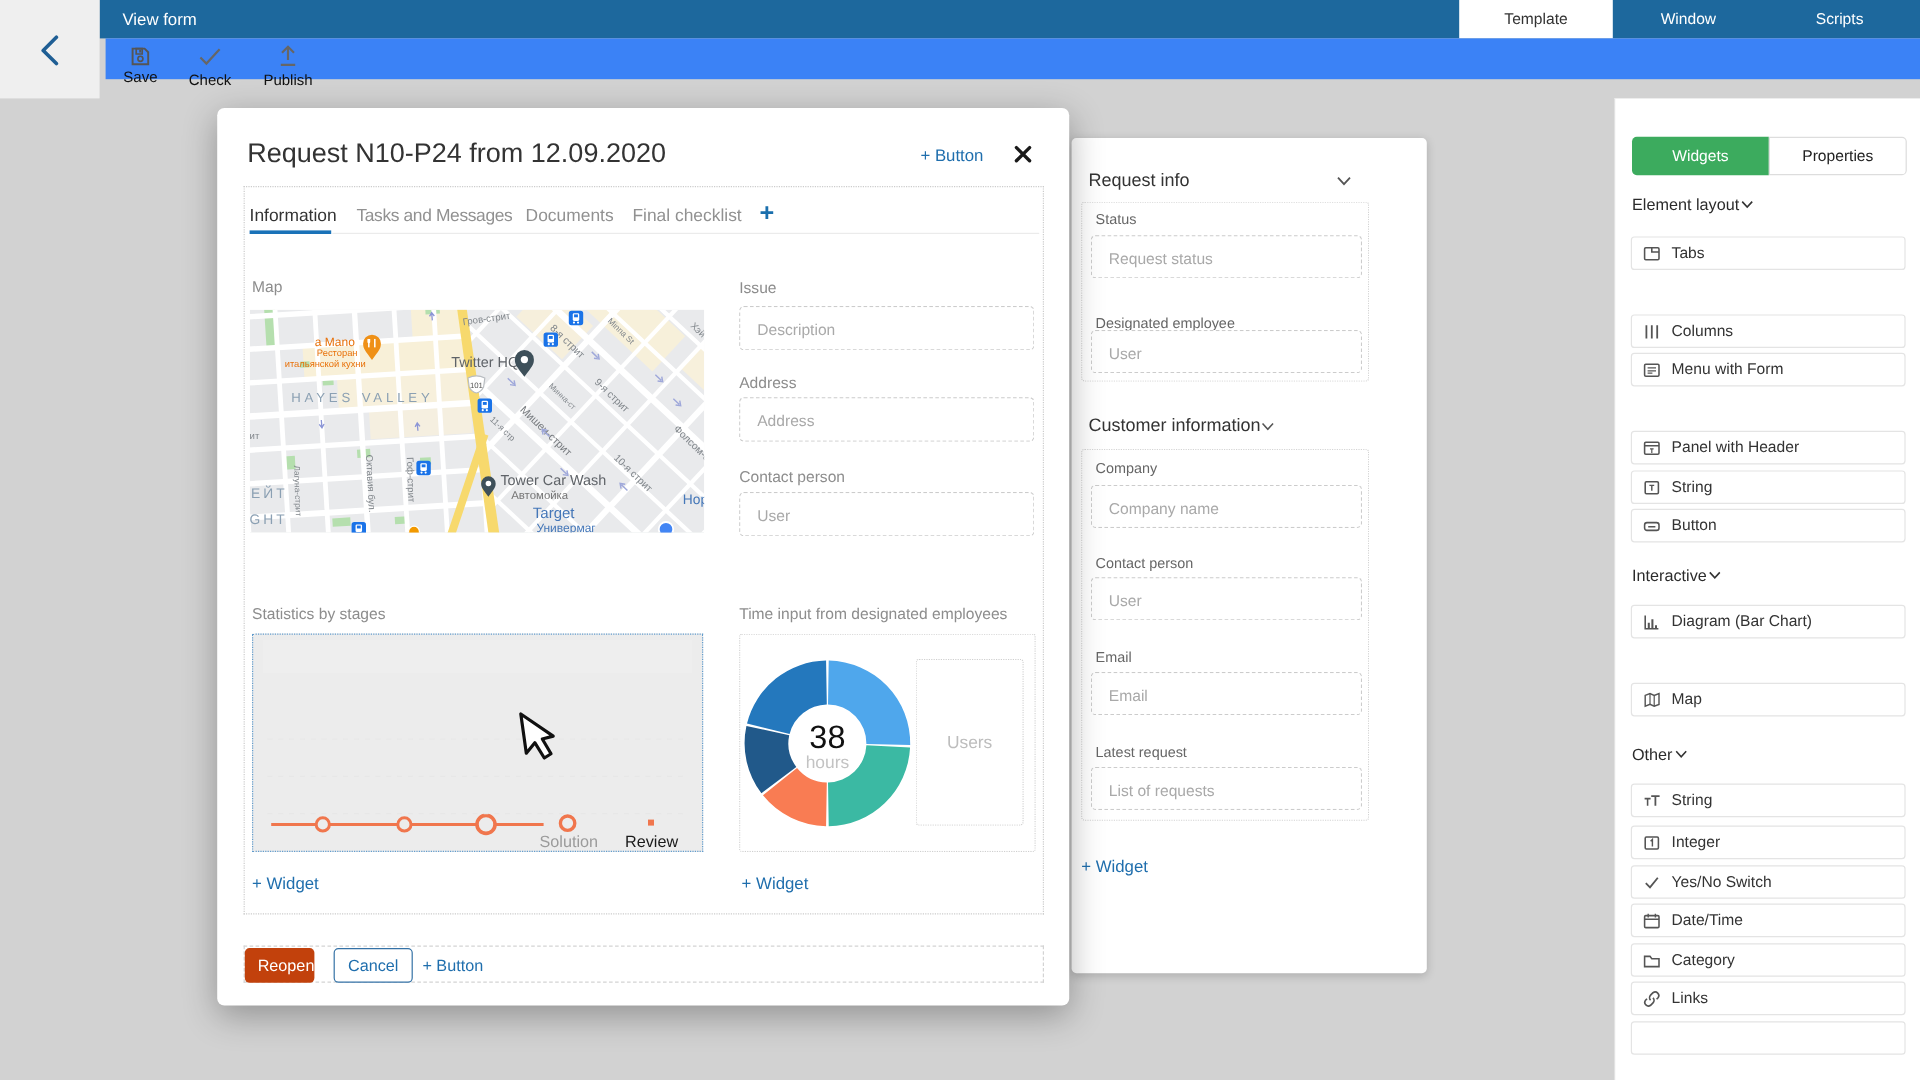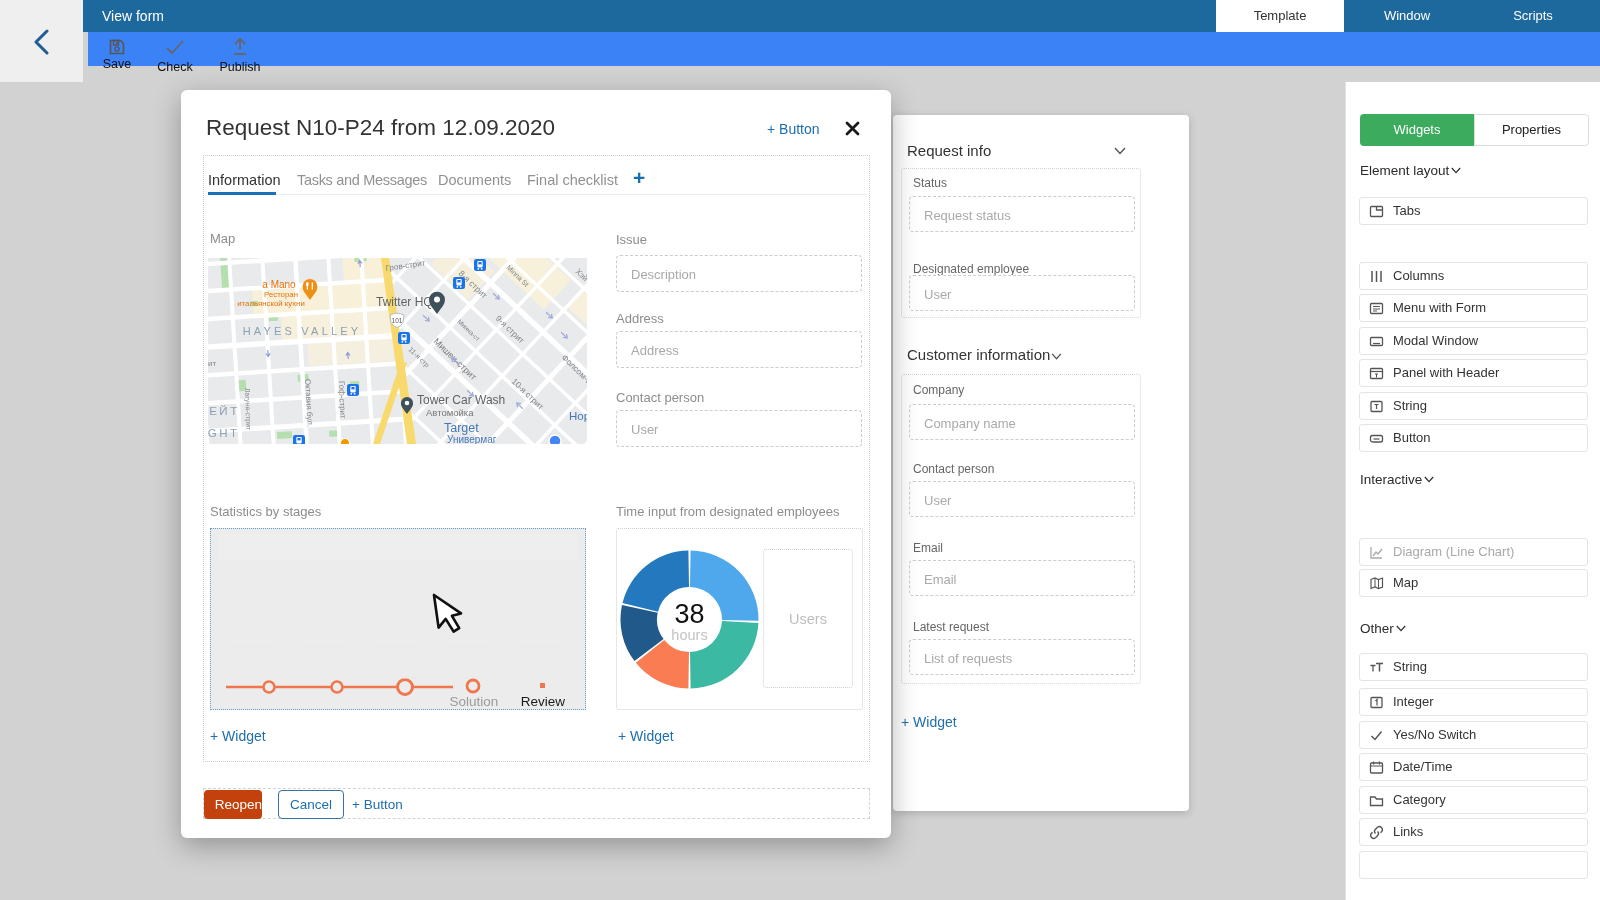--- a/index.html
+++ b/index.html
@@ -63,46 +63,42 @@
         <rect x="1.5" y="2.5" width="12" height="10" rx="1" fill="none" stroke="#555" stroke-width="1.3"></rect>
         <path d="M7.5 2.5 v3.5 h6" fill="none" stroke="#555" stroke-width="1.3"></path>
       </svg>Tabs</div>
   <div class="abs item" style="top:180px" id="it-columns"><svg width="15" height="15" viewBox="0 0 15 15">
         <path d="M3 2 v11 M7.5 2 v11 M12 2 v11" stroke="#555" stroke-width="1.5"></path>
       </svg>Columns</div>
   <div class="abs item" style="top:212px" id="it-menu"><svg width="15" height="15" viewBox="0 0 15 15">
         <rect x="1.5" y="2.5" width="12" height="10" rx="1" fill="none" stroke="#555" stroke-width="1.3"></rect>
         <path d="M4 5.5 h7 M4 8 h7 M4 10 h4" stroke="#555" stroke-width="1"></path>
       </svg>Menu with Form</div>
-  <div class="abs item" style="top:245px" id="it-modal"><svg width="15" height="15" viewBox="0 0 15 15">
-        <rect x="1.5" y="3.5" width="12" height="8" rx="1" fill="none" stroke="#555" stroke-width="1.3"></rect>
-        <path d="M4 9.5 h7" stroke="#555" stroke-width="1.2"></path>
-      </svg>Modal Window</div>
   <div class="abs item" style="top:277px" id="it-panel"><svg width="15" height="15" viewBox="0 0 15 15">
         <rect x="1.5" y="2.5" width="12" height="10" rx="1" fill="none" stroke="#555" stroke-width="1.3"></rect>
         <path d="M1.5 5.5 h12" stroke="#555" stroke-width="1.2"></path>
         <path d="M6 8 h3 M7.5 8 v3.5" stroke="#555" stroke-width="1"></path>
       </svg>Panel with Header</div>
   <div class="abs item" style="top:310px" id="it-string1"><svg width="15" height="15" viewBox="0 0 15 15">
         <rect x="2" y="2.5" width="11" height="10" rx="1" fill="none" stroke="#555" stroke-width="1.3"></rect>
         <path d="M5.5 5.5 h4 M7.5 5.5 v4.5" stroke="#555" stroke-width="1.2"></path>
       </svg>String</div>
   <div class="abs item" style="top:342px" id="it-button"><svg width="15" height="15" viewBox="0 0 15 15">
         <rect x="1.5" y="4.5" width="12" height="6.5" rx="2" fill="none" stroke="#555" stroke-width="1.3"></rect>
         <path d="M4.5 8 h6" stroke="#555" stroke-width="1.2"></path>
       </svg>Button</div>
 
   <div class="abs sechead" style="left:14px;top:390px">Interactive <svg width="10" height="7" viewBox="0 0 12 8" style="margin-left:2px">
         <path d="M1 1 L6 6.5 L11 1" fill="none" stroke="#333" stroke-width="1.6"></path>
       </svg></div>
 
-  <div class="abs item" style="top:456px;color:#a9a9a9" id="it-line"><svg width="15" height="15" viewBox="0 0 15 15">
-        <path d="M2 2 v11 h11" stroke="#aaa" stroke-width="1.3" fill="none"></path>
-        <path d="M4 11 l3-4 2 2 4-5" stroke="#aaa" stroke-width="1.3" fill="none"></path>
-      </svg>Diagram (Line Chart)</div>
+  <div class="abs item" style="top:422px" id="it-bar"><svg width="15" height="15" viewBox="0 0 15 15">
+        <path d="M2 2 v11 h11" stroke="#555" stroke-width="1.3" fill="none"></path>
+        <path d="M5 13 v-5 M8 13 v-8 M11 13 v-3" stroke="#555" stroke-width="1.7"></path>
+      </svg>Diagram (Bar Chart)</div>
   <div class="abs item" style="top:487px" id="it-map"><svg width="15" height="15" viewBox="0 0 15 15">
         <path d="M2 3.5 L6 2 L9.5 3.5 L13.5 2 V11 L9.5 12.5 L6 11 L2 12.5 Z" fill="none" stroke="#555" stroke-width="1.2"></path>
         <path d="M6 2 v9 M9.5 3.5 v9" stroke="#555" stroke-width="1"></path>
       </svg>Map</div>
 
   <div class="abs sechead" style="left:14px;top:539px">Other <svg width="10" height="7" viewBox="0 0 12 8" style="margin-left:2px">
         <path d="M1 1 L6 6.5 L11 1" fill="none" stroke="#333" stroke-width="1.6"></path>
       </svg></div>
 
   <div class="abs item" style="top:571px" id="it-string2"><svg width="16" height="15" viewBox="0 0 16 15">

